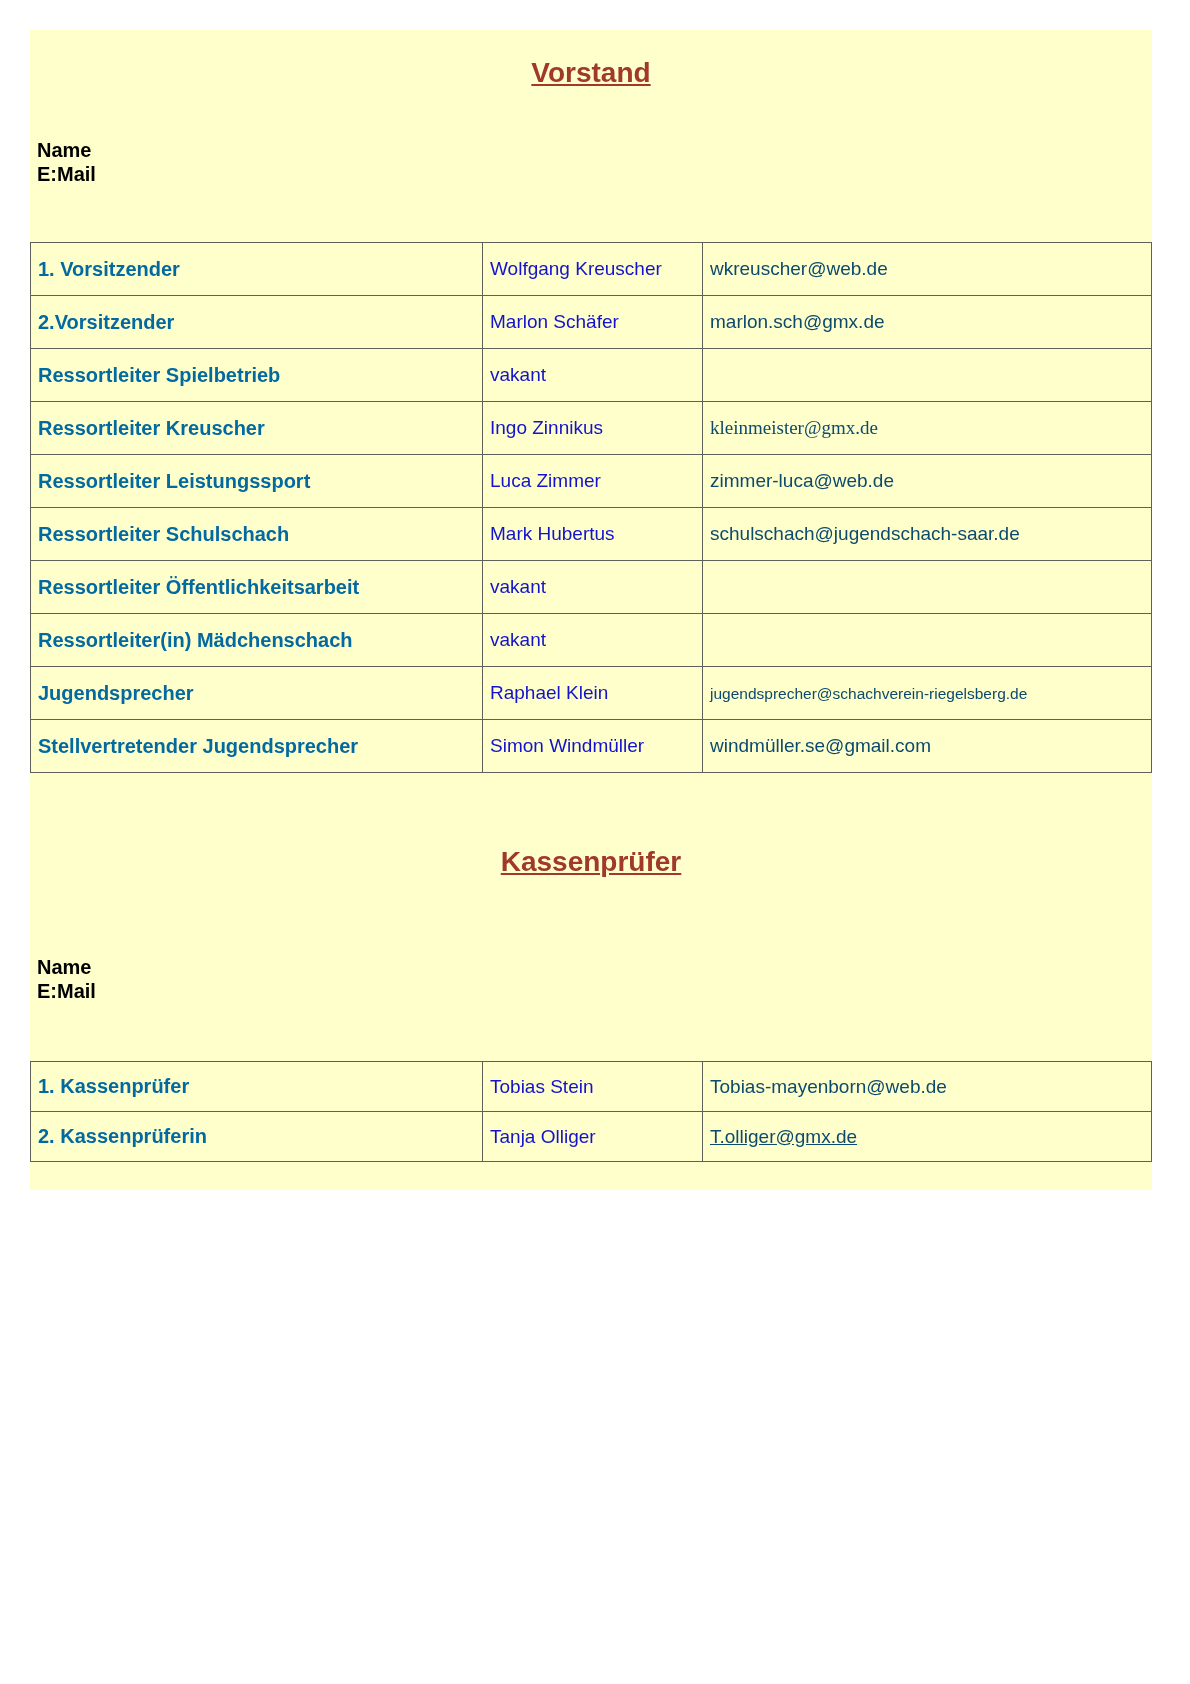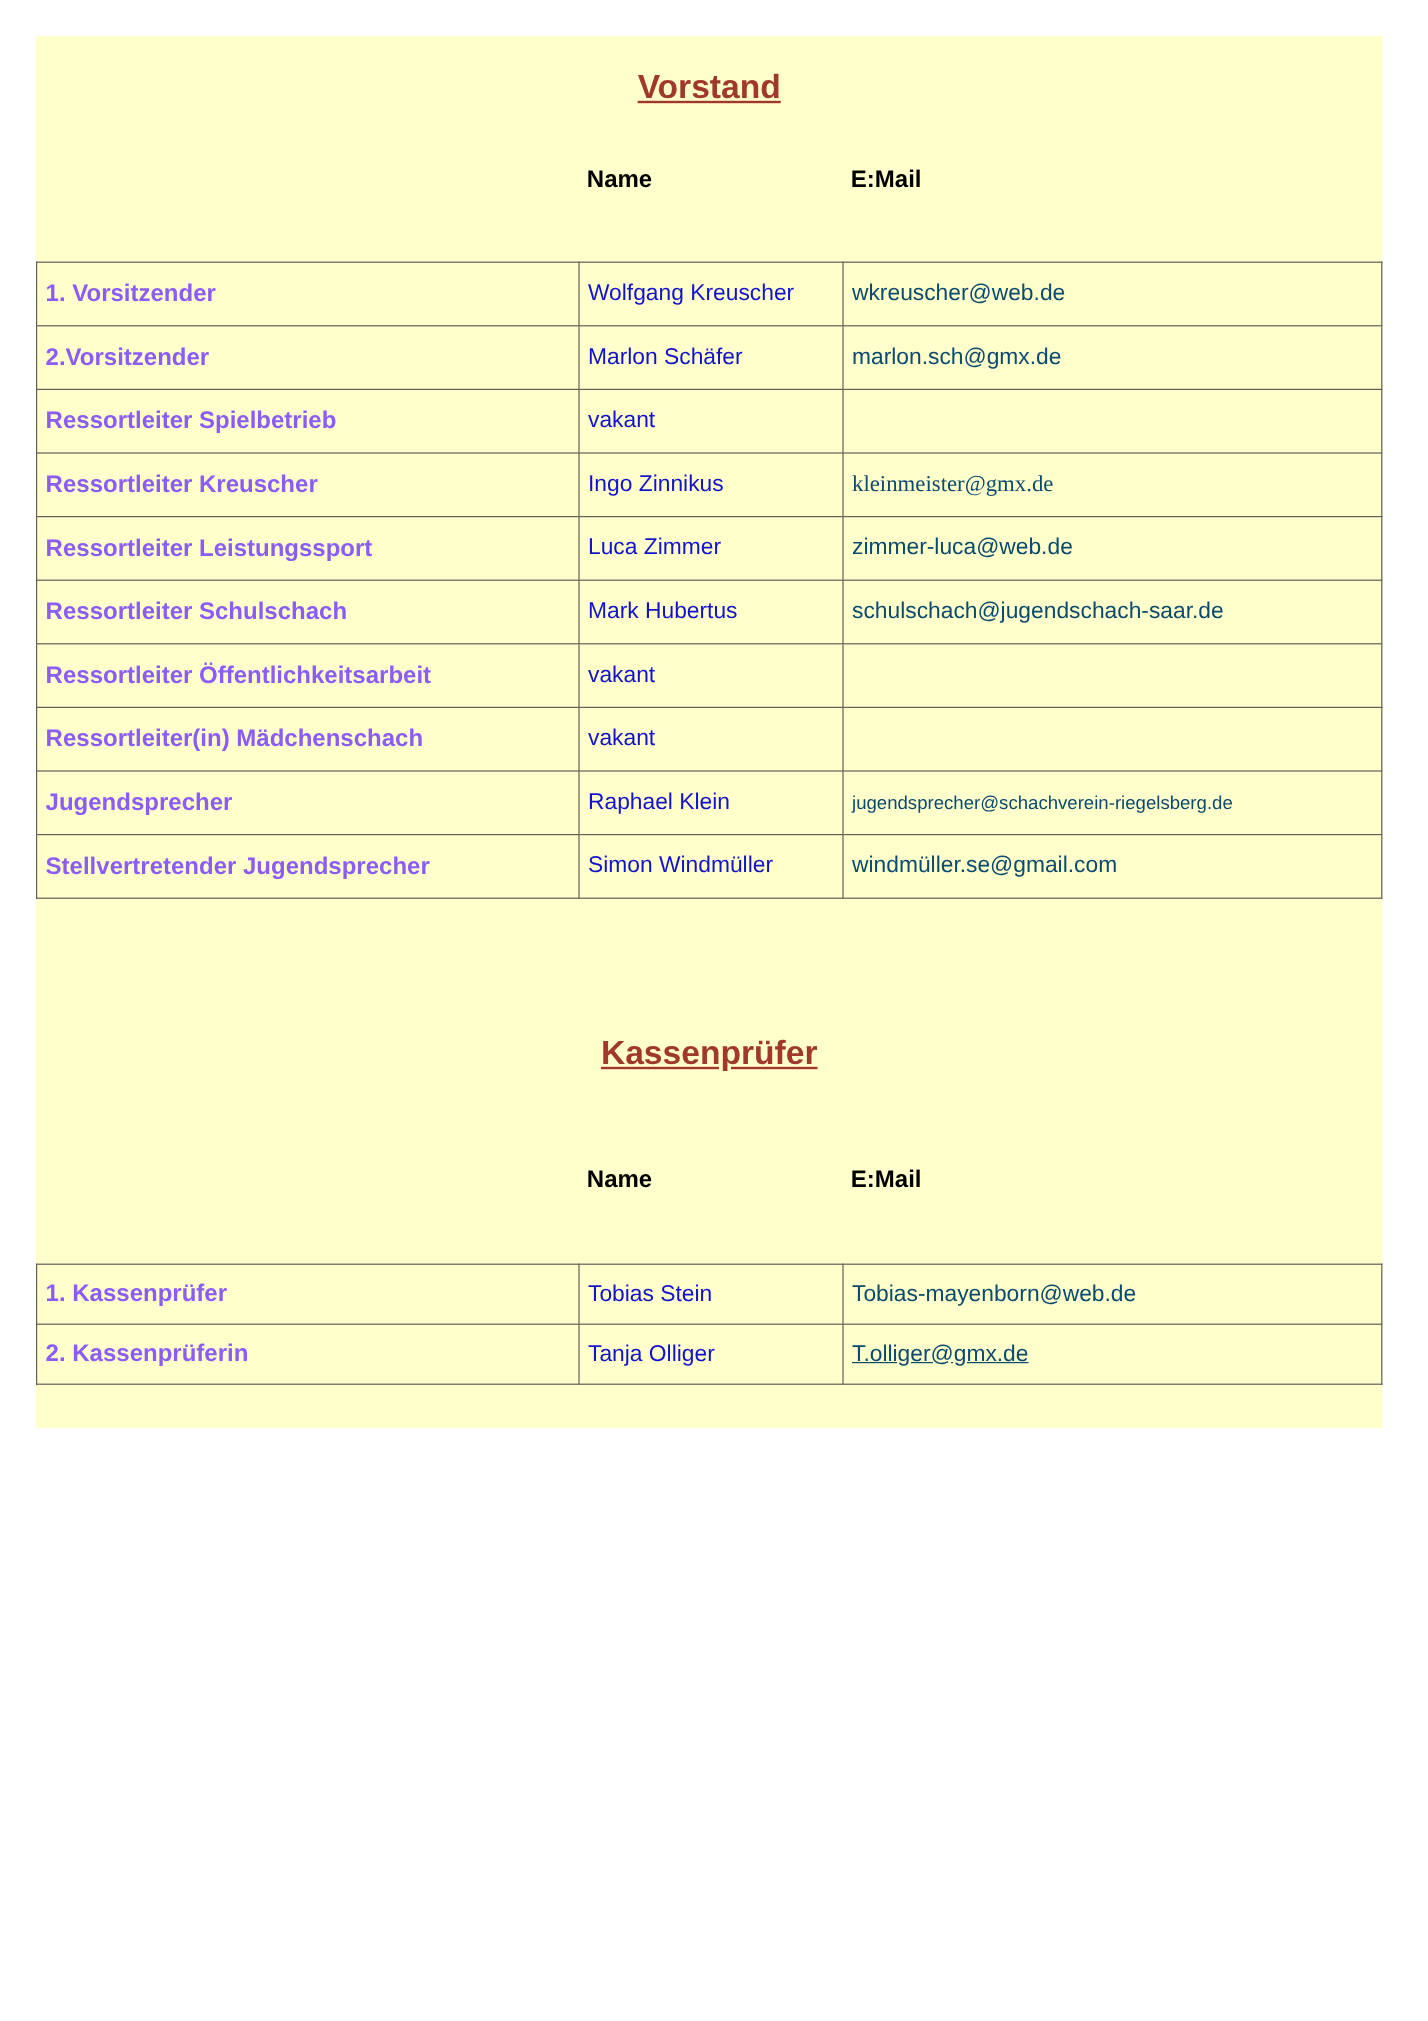--- a/index.html
+++ b/index.html
@@ -26,28 +26,29 @@
     padding-top: 26px;
   }
   .section-title {
     text-align: center;
     font-size: 28px;
     line-height: 34px;
     font-weight: bold;
     text-decoration: underline;
     color: #A0392C;
   }
-  .title-kassen { margin-top: 112px; }
+  .title-kassen { margin-top: 72px; }
   .col-headers {
     display: flex;
     margin-top: 48px;
     font-size: 20px;
     line-height: 24px;
     font-weight: bold;
     color: #000000;
+    flex-direction: column;
   }
   .col-headers-2 { margin-top: 76px; }
   .col-headers .spacer { width: 452px; flex: 0 0 auto; }
   .col-headers .name-h { width: 220px; flex: 0 0 auto; box-sizing: border-box; padding-left: 7px; }
   .col-headers .email-h { padding-left: 7px; }
   table.board-table {
     border-collapse: collapse;
     table-layout: fixed;
     width: 1122px;
     background: #FFFFCC;
@@ -61,21 +62,21 @@
     padding: 0 7px;
     overflow: hidden;
     white-space: nowrap;
   }
   table.t1 tr { height: 53px; }
   table.t2 tr { height: 50px; }
   td.role {
     width: 452px;
     font-size: 20px;
     font-weight: bold;
-    color: #8b5cf6;
+    color: #0369a1;
   }
   td.name { width: 220px; }
   td.name, td.email {
     font-size: 19px;
     color: #1313CC;
     margin-left: 33px;
   }
   .email-text { color: #0c4a6e; }
   .serif-email {
     font-family: "Liberation Serif", serif;

